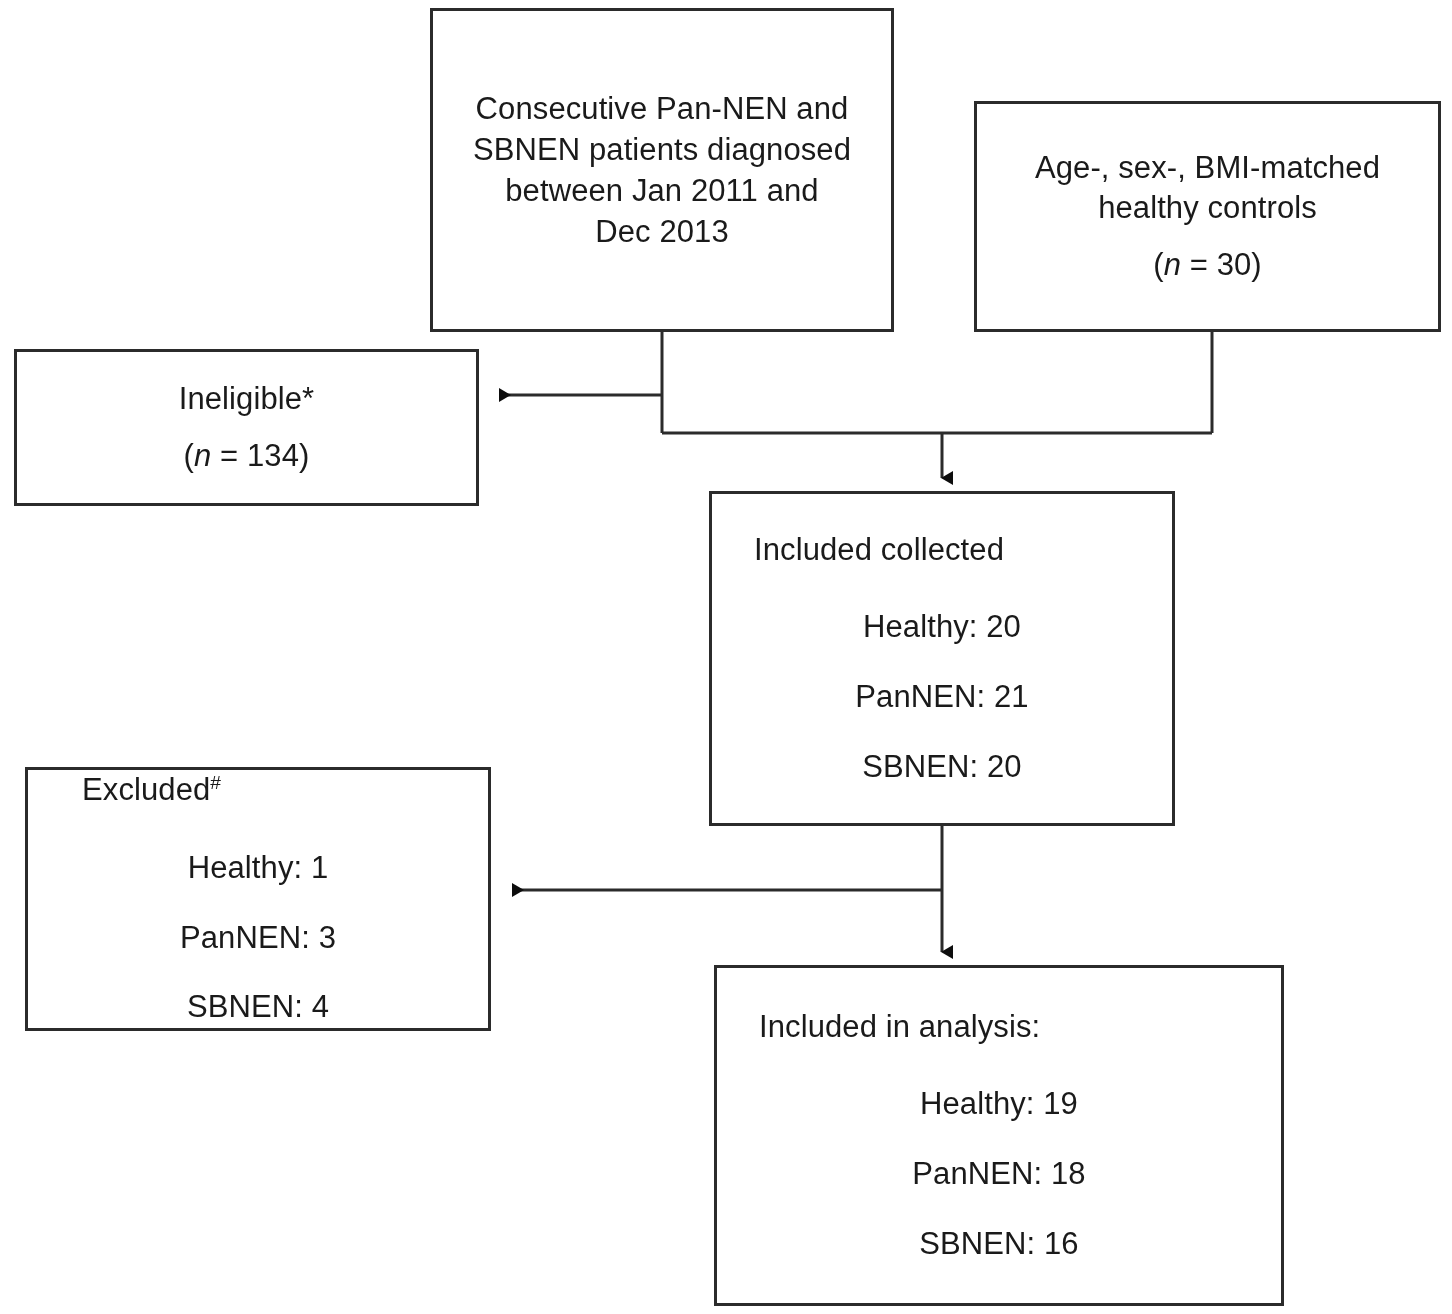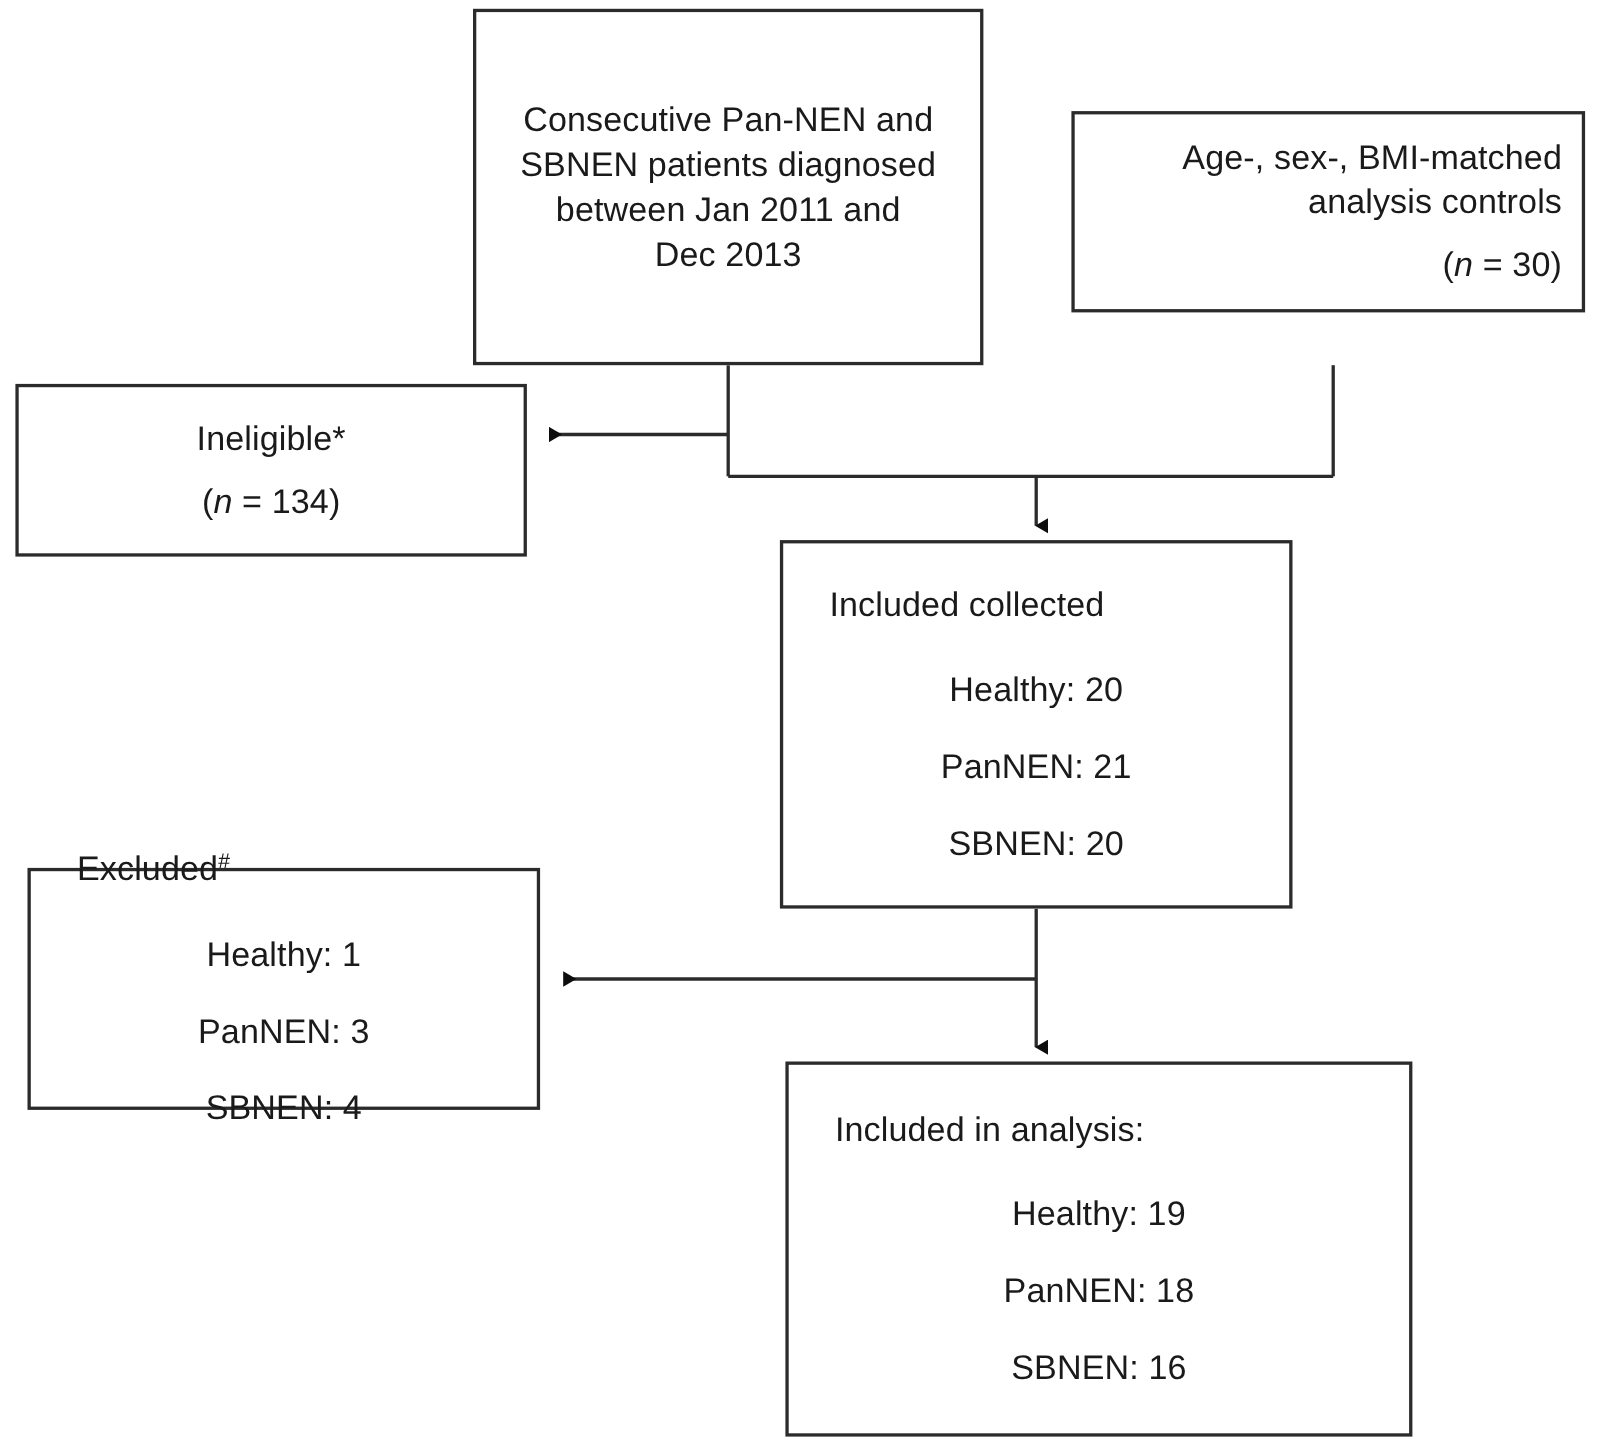--- a/index.html
+++ b/index.html
@@ -55,44 +55,43 @@
   #box-consecutive {
     left: 430px;  top: 8px;
     width: 464px; height: 324px;
     padding: 0 18px;
   }
   #box-consecutive .node-line { line-height: 1.33; }
 
   
   #box-controls {
     left: 974px;  top: 101px;
-    width: 467px; height: 183px;
+    width: 467px; height: 231px;
     padding: 0 18px;
-    align-items: flex-end;
   }
 
   
   #box-ineligible {
     left: 14px;   top: 349px;
     width: 465px; height: 157px;
     padding: 0 18px;
   }
 
   
   #box-samples {
     left: 709px;  top: 491px;
     width: 466px; height: 335px;
     padding: 0 0;
   }
 
   
   #box-excluded {
-    left: 25px;   top: 789px;
-    width: 466px; height: 220px;
-    padding: 0 0;
+    left: 25px;   top: 767px;
+    width: 466px; height: 264px;
+    padding: 0 12px;
   }
 
   
   #box-included {
     left: 714px;  top: 965px;
     width: 570px; height: 341px;
     padding: 0 0;
   }
 
   .stat-line { margin-top: 0.95em; }
@@ -146,21 +145,21 @@
 
   <div class="node-box" id="box-consecutive">
     <div class="node-line align-center">Consecutive Pan-NEN and</div>
     <div class="node-line align-center">SBNEN patients diagnosed</div>
     <div class="node-line align-center">between Jan 2011 and</div>
     <div class="node-line align-center">Dec 2013</div>
   </div>
 
   <div class="node-box" id="box-controls">
     <div class="node-line align-center">Age-, sex-, BMI-matched</div>
-    <div class="node-line align-center">analysis controls</div>
+    <div class="node-line align-center">healthy controls</div>
     <div class="node-line align-center n-line">
       <span>(</span><i>n</i><span> = </span><span>30</span><span>)</span>
     </div>
   </div>
 
   <div class="node-box" id="box-ineligible">
     <div class="node-line align-center"><span>Ineligible</span><span>*</span></div>
     <div class="node-line align-center n-line">
       <span>(</span><i>n</i><span> = </span><span>134</span><span>)</span>
     </div>

